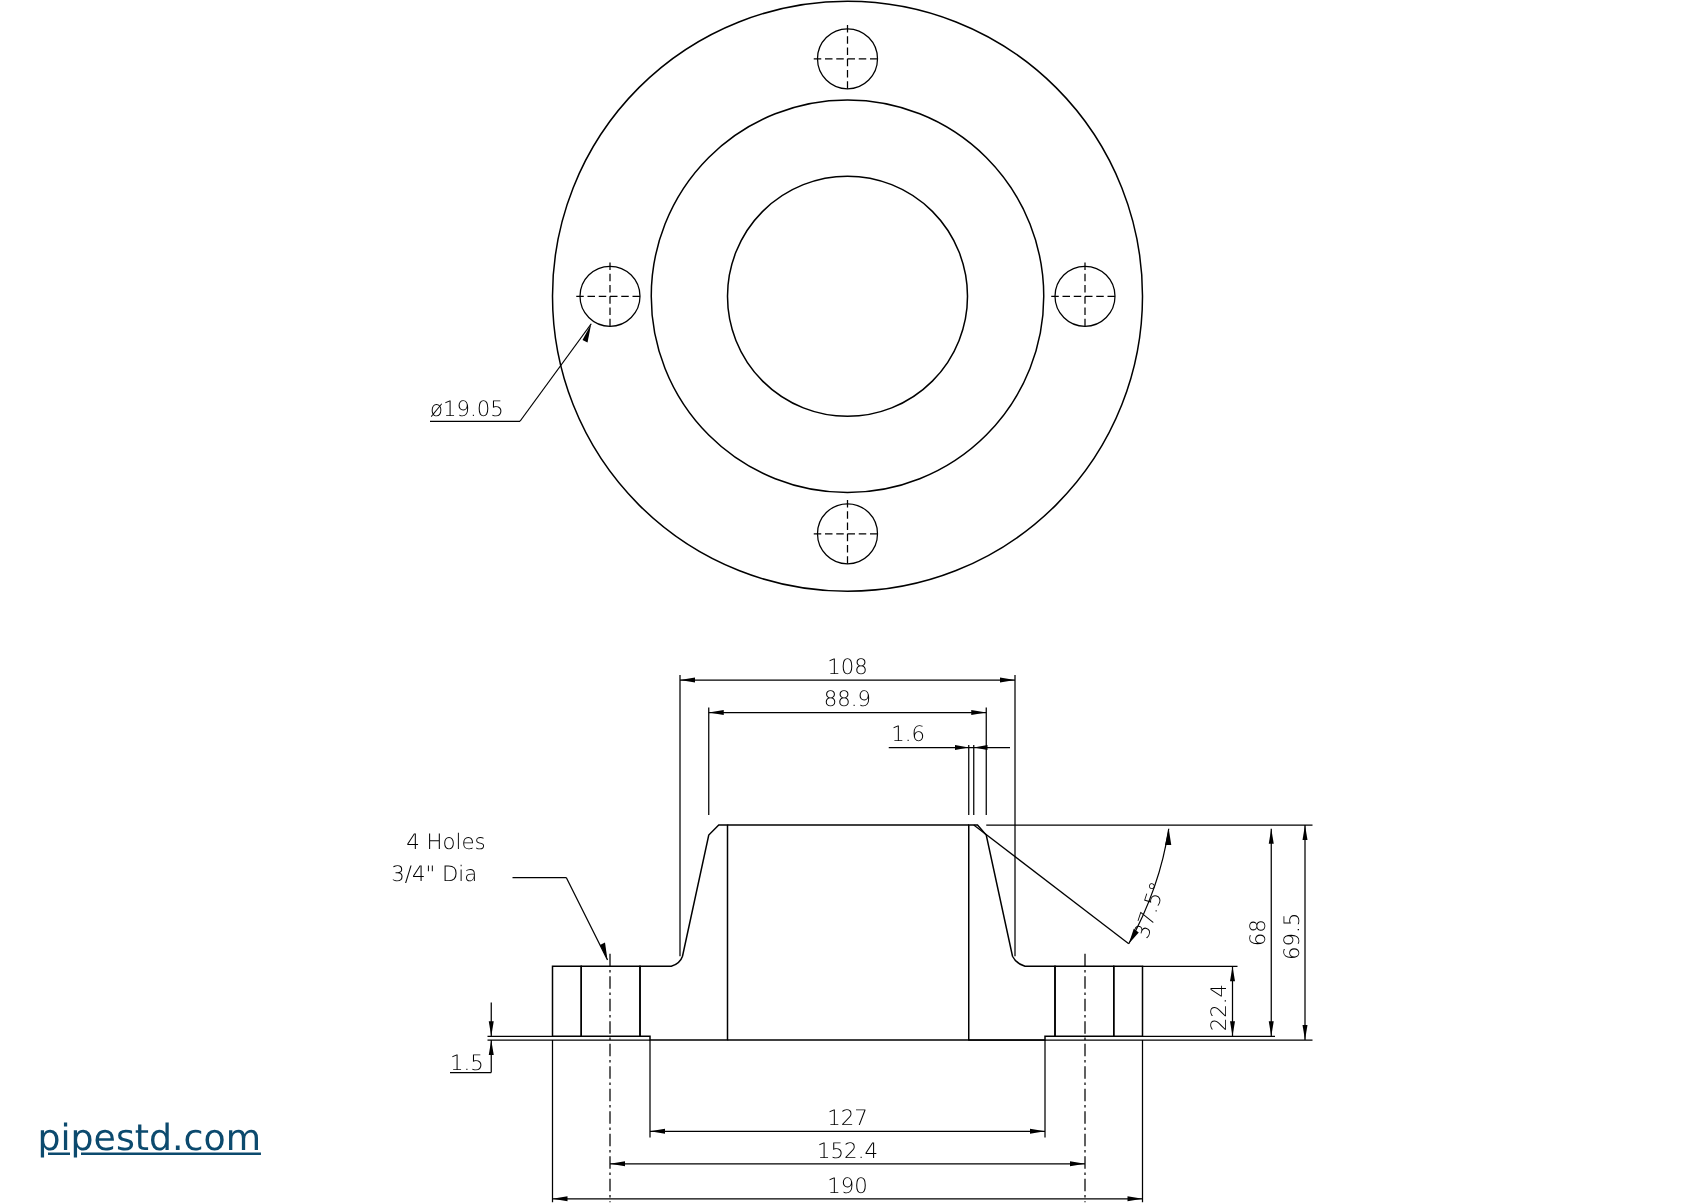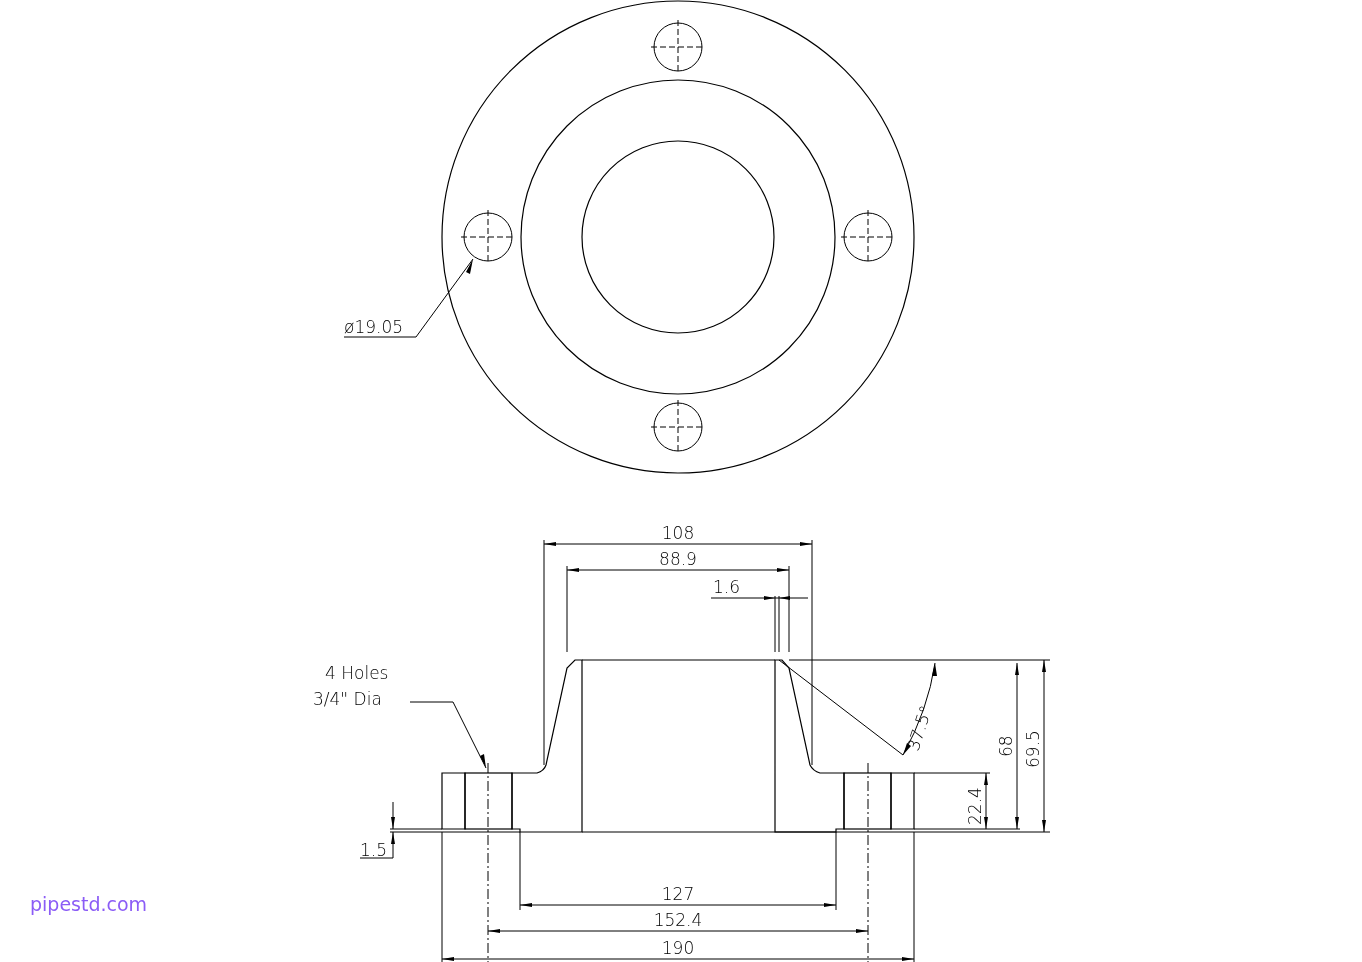--- a/index.html
+++ b/index.html
@@ -6,21 +6,21 @@
     body { width: 1362px; height: 962px; position: relative; overflow: hidden; }
     #drawing { position: absolute; left: 0; top: 0; width: 1362px; height: 962px; }
     .ln { stroke: #000; stroke-width: 1.2; fill: none; }
     .thin { stroke: #000; stroke-width: 1; fill: none; }
     .dash { stroke: #000; stroke-width: 1; fill: none; stroke-dasharray: 6 3; }
     .center { stroke: #000; stroke-width: 1; fill: none; stroke-dasharray: 10 3 2 3; }
     .dimtxt { font-family: "DejaVu Sans", sans-serif; font-size: 17px; fill: #000; font-weight: 300; }
     .arrow { fill: #000; }
     #watermark {
       position: absolute; left: 30px; top: 893px;
-      font-family: "DejaVu Sans", sans-serif; font-size: 19px; color: #8b5cf6;
+      font-family: "DejaVu Sans", sans-serif; font-size: 29px; color: #0c4a6e; text-decoration: underline;
     }
   </style>
 </head>
 <body>
 
 <svg id="drawing" viewBox="0 0 1362 962" xmlns="http://www.w3.org/2000/svg">
   <defs>
     <pattern id="hatch" patternUnits="userSpaceOnUse" width="9" height="9" patternTransform="rotate(45)">
       <line x1="0" y1="0" x2="0" y2="9" stroke="#555" stroke-width="0.9"></line>
     </pattern>

